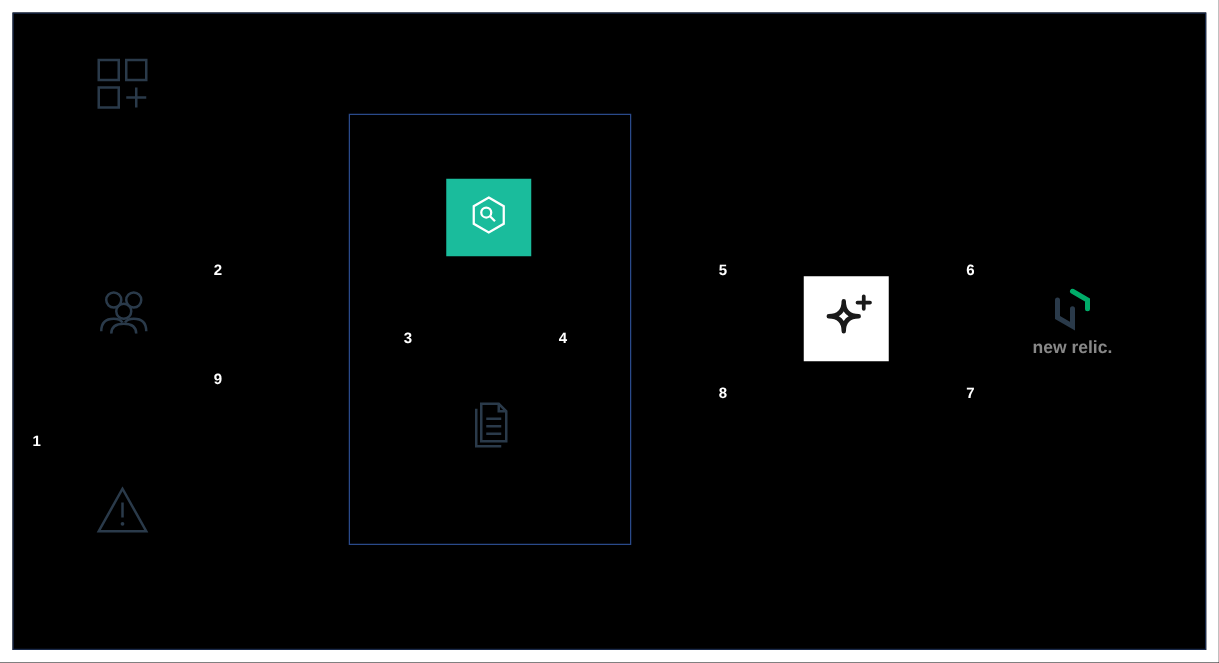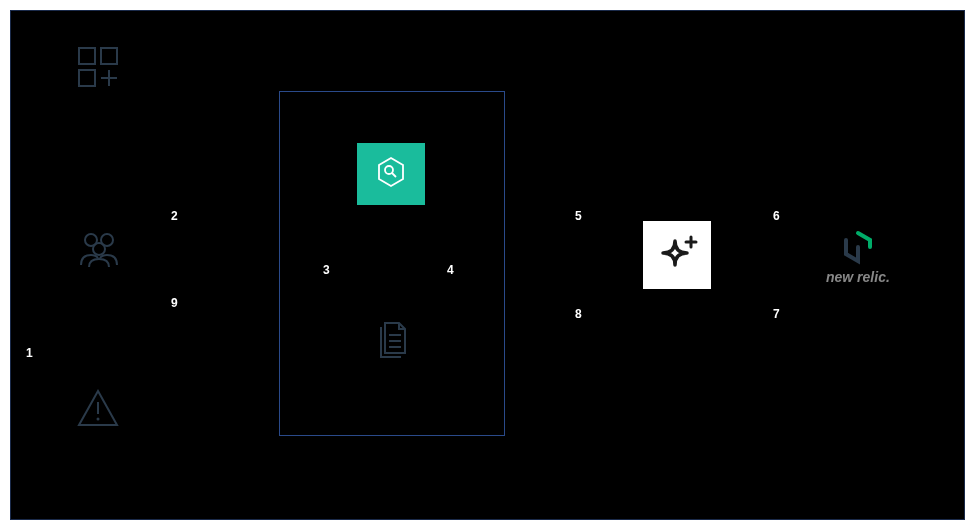--- a/index.html
+++ b/index.html
@@ -91,21 +91,20 @@
       display: flex;
       flex-direction: column;
       align-items: center;
     }
     
     .newrelic-text {
       font-size: 14px;
       font-weight: bold;
       color: #888888;
       margin-top: 4px;
-      font-style: italic;
     }
     
     .num-label {
       position: absolute;
       color: #ffffff;
       font-size: 12px;
       font-weight: bold;
     }
   </style>
 </head>

